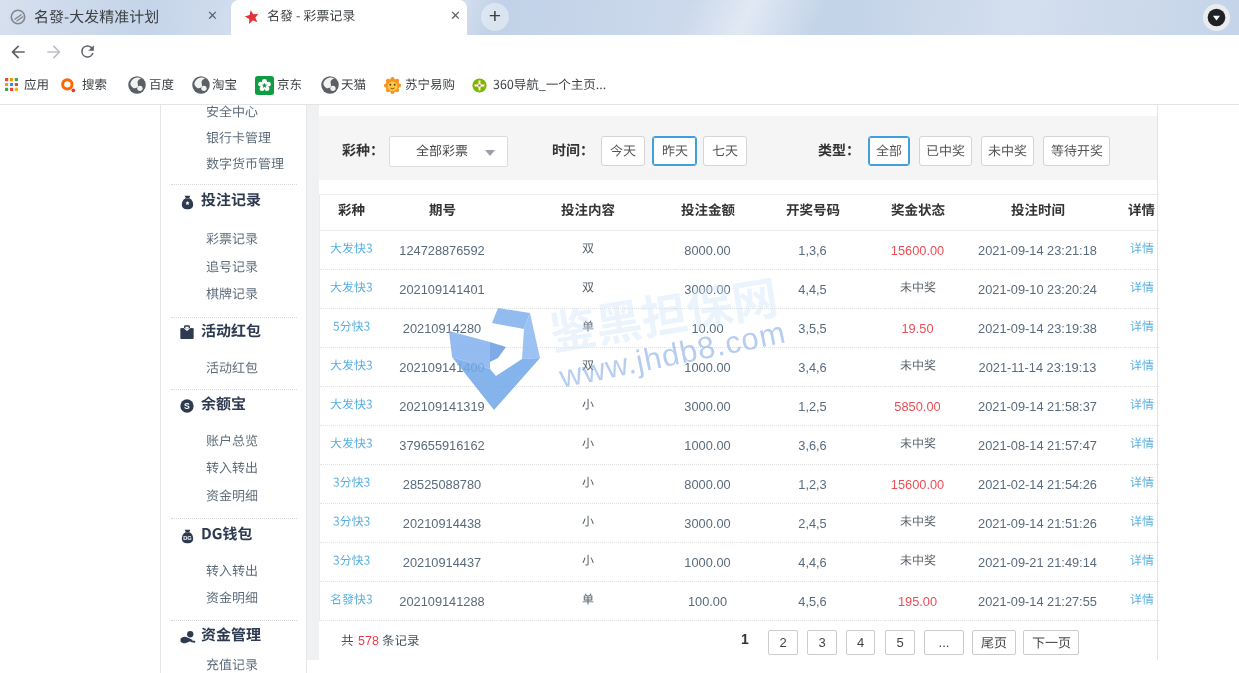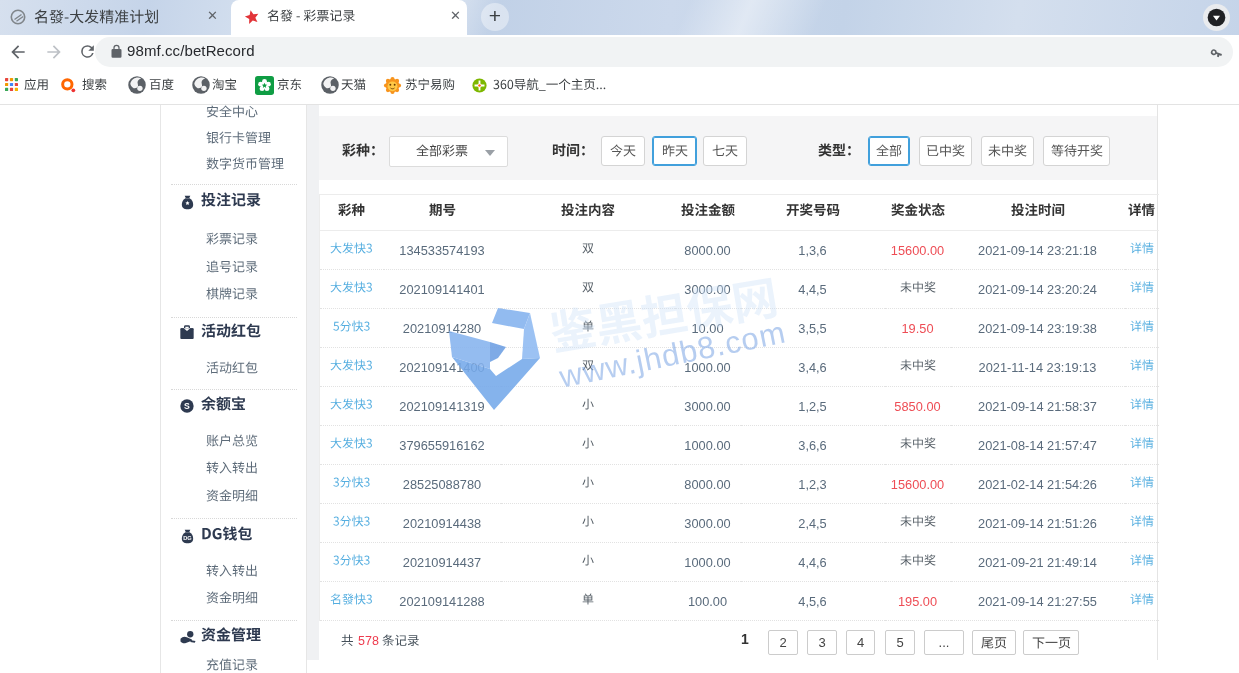--- a/index.html
+++ b/index.html
@@ -511,29 +511,20 @@
 <div id="toolbar">
     <svg class="ni" style="left:8px" width="20" height="20" viewBox="0 0 24 24">
       <path d="M20 11H7.8l5.6-5.6L12 4l-8 8 8 8 1.4-1.4L7.8 13H20z" fill="#5f6368"></path>
     </svg>
     <svg class="ni" style="left:44px" width="20" height="20" viewBox="0 0 24 24">
       <path d="M4 11h12.2l-5.6-5.6L12 4l8 8-8 8-1.4-1.4 5.6-5.6H4z" fill="#bdc1c6"></path>
     </svg>
     <svg class="ni" style="left:78px" width="19" height="19" viewBox="0 0 24 24">
       <path d="M17.65 6.35A7.96 7.96 0 0 0 12 4a8 8 0 1 0 7.73 10h-2.08A6 6 0 1 1 12 6c1.66 0 3.14.69 4.22 1.78L13 11h7V4z" fill="#5f6368"></path>
     </svg>
-    <div id="omnibox">
-      <svg style="position:absolute;left:14px;top:7px" width="15" height="15" viewBox="0 0 24 24">
-        <path d="M18 8h-1V6a5 5 0 0 0-10 0v2H6a2 2 0 0 0-2 2v10a2 2 0 0 0 2 2h12a2 2 0 0 0 2-2V10a2 2 0 0 0-2-2zM9 6a3 3 0 0 1 6 0v2H9z" fill="#5f6368"></path>
-      </svg>
-      <span id="url">98mf.cc/betRecord</span>
-      <svg style="position:absolute;right:9px;top:8px" width="16" height="16" viewBox="0 0 24 24">
-        <path d="M8.5 7.5a4.5 4.5 0 1 0 4.27 6H15v3h3v-3h3v-3H12.77A4.5 4.5 0 0 0 8.5 7.5zm-2 4.5a2 2 0 1 1 4 0 2 2 0 0 1-4 0z" fill="#5f6368" transform="rotate(20 12 12)"></path>
-      </svg>
-    </div>
   </div>
 <div id="bookmarks">
     <div style="position:absolute;left:5px;top:0;height:30px"><svg width="13" height="13" viewBox="0 0 13 13" style="margin-top:8px">
         <rect x="0.0" y="0.0" width="3.2" height="3.2" rx="0.6" fill="#e8453c"></rect>
         <rect x="4.9" y="0.0" width="3.2" height="3.2" rx="0.6" fill="#f29900"></rect>
         <rect x="9.8" y="0.0" width="3.2" height="3.2" rx="0.6" fill="#3aa757"></rect>
         <rect x="0.0" y="4.9" width="3.2" height="3.2" rx="0.6" fill="#f29900"></rect>
         <rect x="4.9" y="4.9" width="3.2" height="3.2" rx="0.6" fill="#4285f4"></rect>
         <rect x="9.8" y="4.9" width="3.2" height="3.2" rx="0.6" fill="#e8453c"></rect>
         <rect x="0.0" y="9.8" width="3.2" height="3.2" rx="0.6" fill="#3aa757"></rect>
@@ -1008,21 +999,21 @@
           </tr>
           <tr>
             <td><svg class="ct" width="43" height="13" style="">
                 <g fill="#55aee0" transform="translate(0,10.56) scale(12.000)">
                   <use href="#gr5927" x="0.000"></use>
                   <use href="#gr53d1" x="1.000"></use>
                   <use href="#gr5feb" x="2.000"></use>
                   <use href="#gr0033" x="3.000"></use>
                 </g>
               </svg></td>
-            <td><span class="num">134533574193</span></td>
+            <td><span class="num">124728876592</span></td>
             <td><svg class="ct" width="12" height="13" style="">
                 <g fill="#555e66" transform="translate(0,10.56) scale(12.000)">
                   <use href="#gr53cc" x="0.000"></use>
                 </g>
               </svg></td>
             <td><span class="num">8000.00</span></td>
             <td><span class="num">1,3,6</span></td>
             <td><span class="red">15600.00</span></td>
             <td><span class="num">2021-09-14 23:21:18</span></td>
             <td><svg class="ct" width="24" height="13" style="">
@@ -1049,21 +1040,21 @@
               </svg></td>
             <td><span class="num">3000.00</span></td>
             <td><span class="num">4,4,5</span></td>
             <td><svg class="ct" width="36" height="13" style="">
                 <g fill="#555e66" transform="translate(0,10.56) scale(12.000)">
                   <use href="#gr672a" x="0.000"></use>
                   <use href="#gr4e2d" x="1.000"></use>
                   <use href="#gr5956" x="2.000"></use>
                 </g>
               </svg></td>
-            <td><span class="num">2021-09-14 23:20:24</span></td>
+            <td><span class="num">2021-09-10 23:20:24</span></td>
             <td><svg class="ct" width="24" height="13" style="">
                 <g fill="#55aee0" transform="translate(0,10.56) scale(12.000)">
                   <use href="#gr8be6" x="0.000"></use>
                   <use href="#gr60c5" x="1.000"></use>
                 </g>
               </svg></td>
           </tr>
           <tr>
             <td><svg class="ct" width="38" height="13" style="">
                 <g fill="#55aee0" transform="translate(0,10.56) scale(12.000)">

